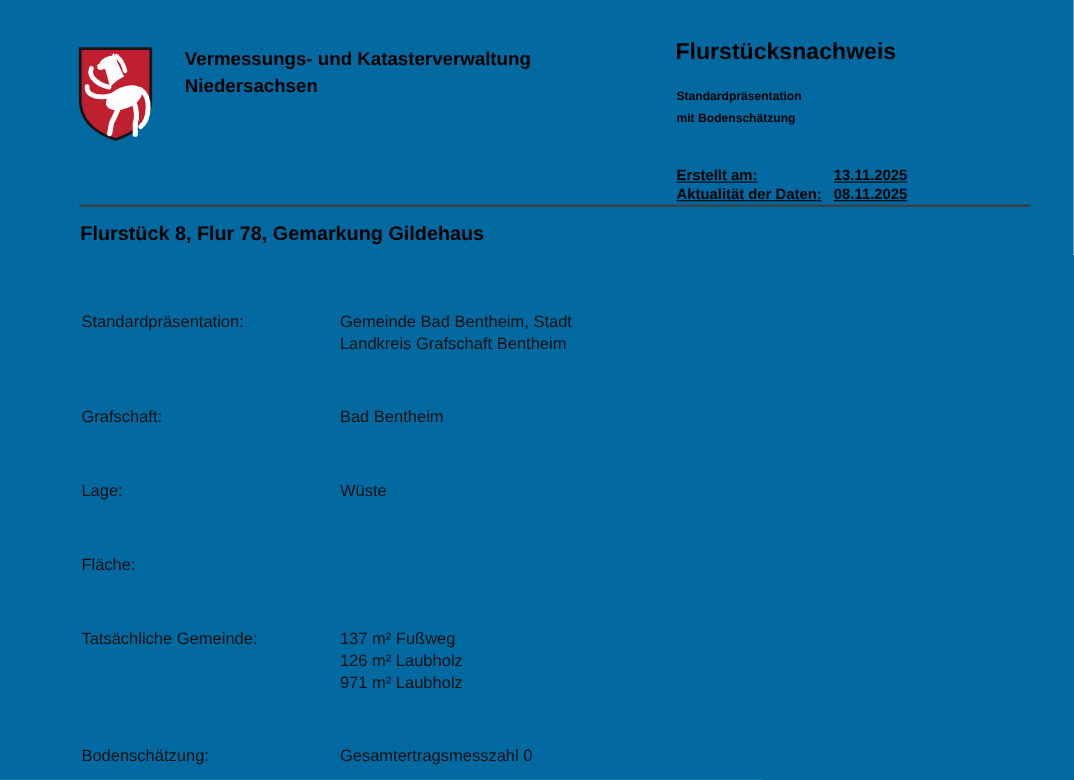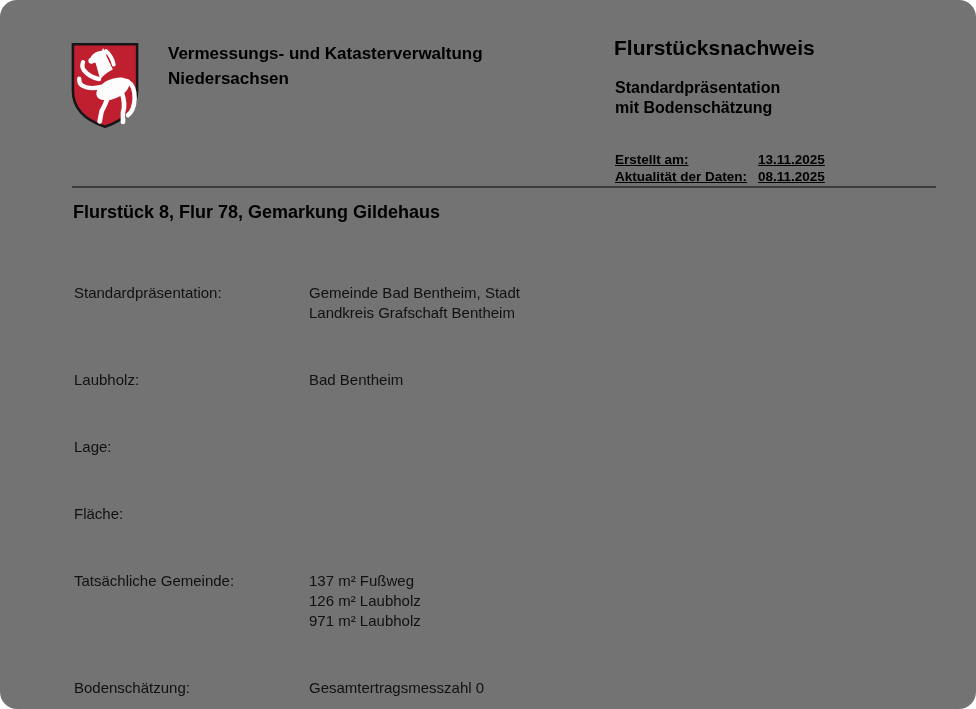--- a/index.html
+++ b/index.html
@@ -3,40 +3,40 @@
 <meta charset="utf-8">
 <style>
   * { margin: 0; padding: 0; box-sizing: border-box; }
   html, body { width: 976px; height: 709px; }
   body {
     background: #ffffff;
     font-family: "Liberation Sans", "DejaVu Sans", sans-serif;
     color: #000000;
     overflow: hidden;
   }
-  .page { position: relative; width: 976px; height: 709px; background: #737373; border-radius: 17px; }
+  .page { position: relative; width: 976px; height: 709px; background: #0369a1; }
 
   
   .coat { position: absolute; left: 70px; top: 40px; width: 70px; height: 90px; }
   .coat svg { display: block; width: 100%; height: 100%; }
 
   
   .org-name {
     position: absolute; left: 168px; top: 41px;
     font-size: 17px; font-weight: bold; line-height: 25px; color: #000;
   }
 
   
   .doc-title {
     position: absolute; left: 614px; top: 36px;
     font-size: 21px; font-weight: bold; color: #000;
   }
   .subtitle {
     position: absolute; left: 615px; top: 78px;
-    font-size: 16px; font-weight: bold; line-height: 20px; color: #000;
+    font-size: 11px; font-weight: bold; line-height: 20px; color: #000;
   }
   .meta {
     position: absolute; left: 615px; top: 151px;
     font-size: 13.5px; font-weight: bold; line-height: 17px; color: #000; text-decoration: underline;
   }
   .meta-row { display: flex; }
   .meta-label { width: 143px; }
 
   .rule {
     position: absolute; left: 72px; top: 186px;
@@ -124,28 +124,31 @@
 
     <div class="field-row">
       <div class="field-label">Standardpräsentation:</div>
       <div class="field-values">
         <div>Gemeinde Bad Bentheim, Stadt</div>
         <div>Landkreis Grafschaft Bentheim</div>
       </div>
     </div>
 
     <div class="field-row">
-      <div class="field-label">Laubholz:</div>
+      <div class="field-label">Grafschaft:</div>
       <div class="field-values">
         <div>Bad Bentheim</div>
       </div>
     </div>
 
     <div class="field-row">
       <div class="field-label">Lage:</div>
+      <div class="field-values">
+        <div>Wüste</div>
+      </div>
     </div>
 
     <div class="field-row">
       <div class="field-label">Fläche:</div>
     </div>
 
     <div class="field-row">
       <div class="field-label">Tatsächliche Gemeinde:</div>
       <div class="field-values">
         <div>137 m² Fußweg</div>

